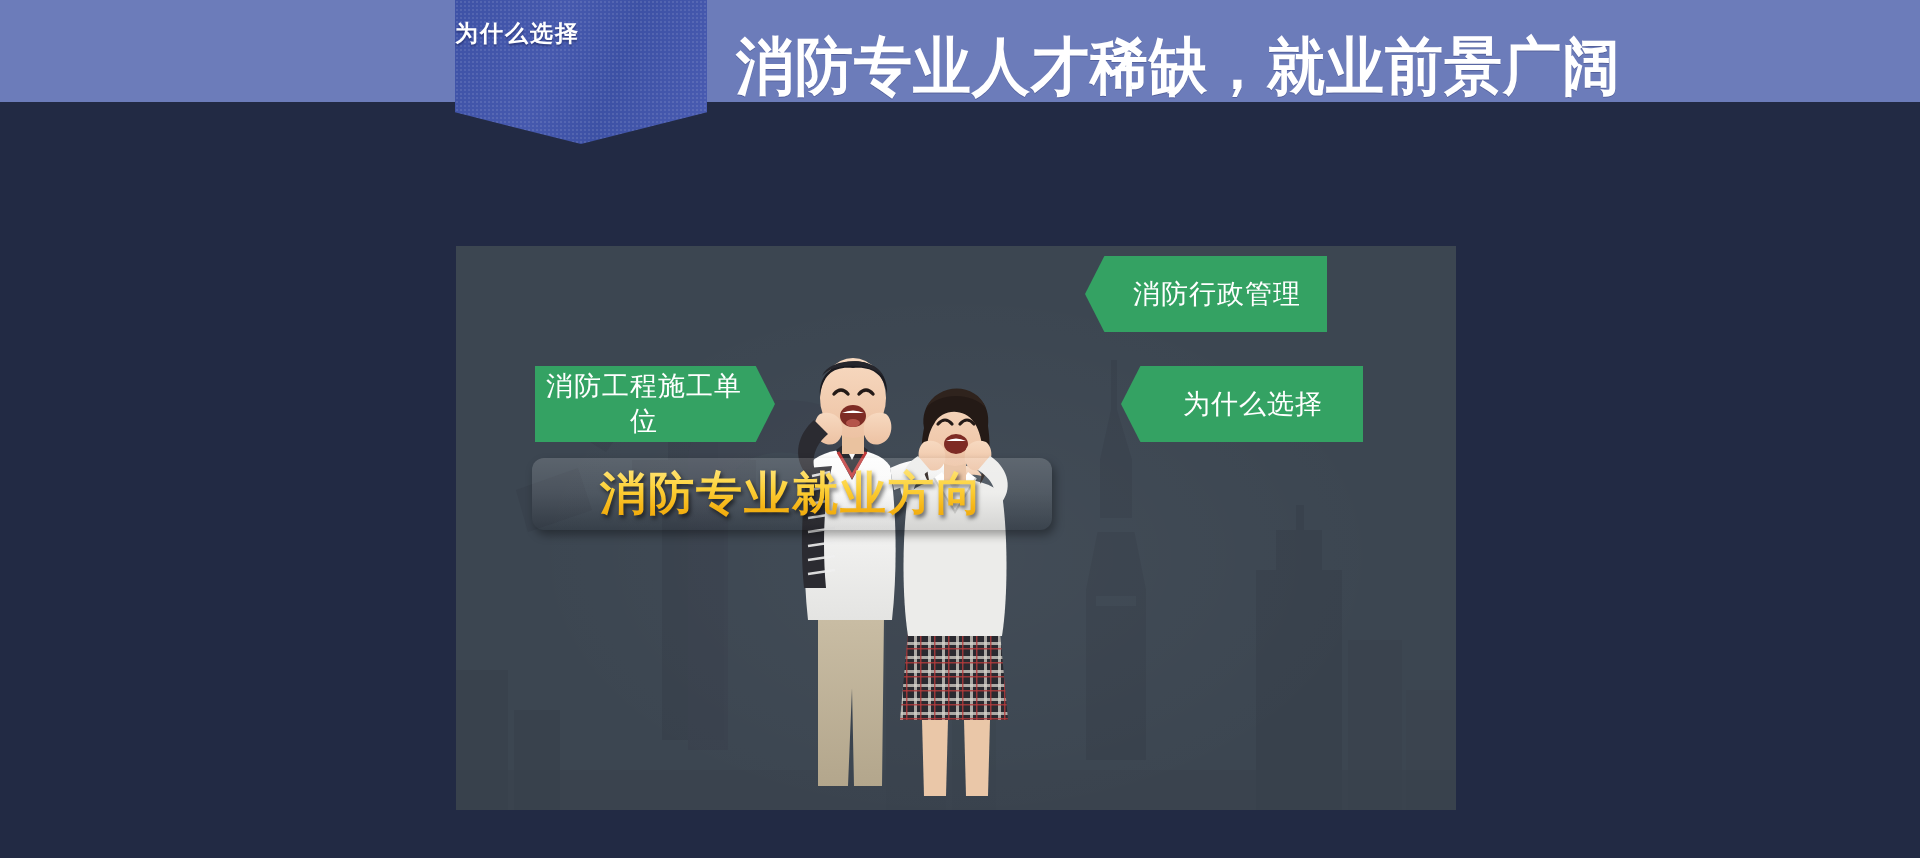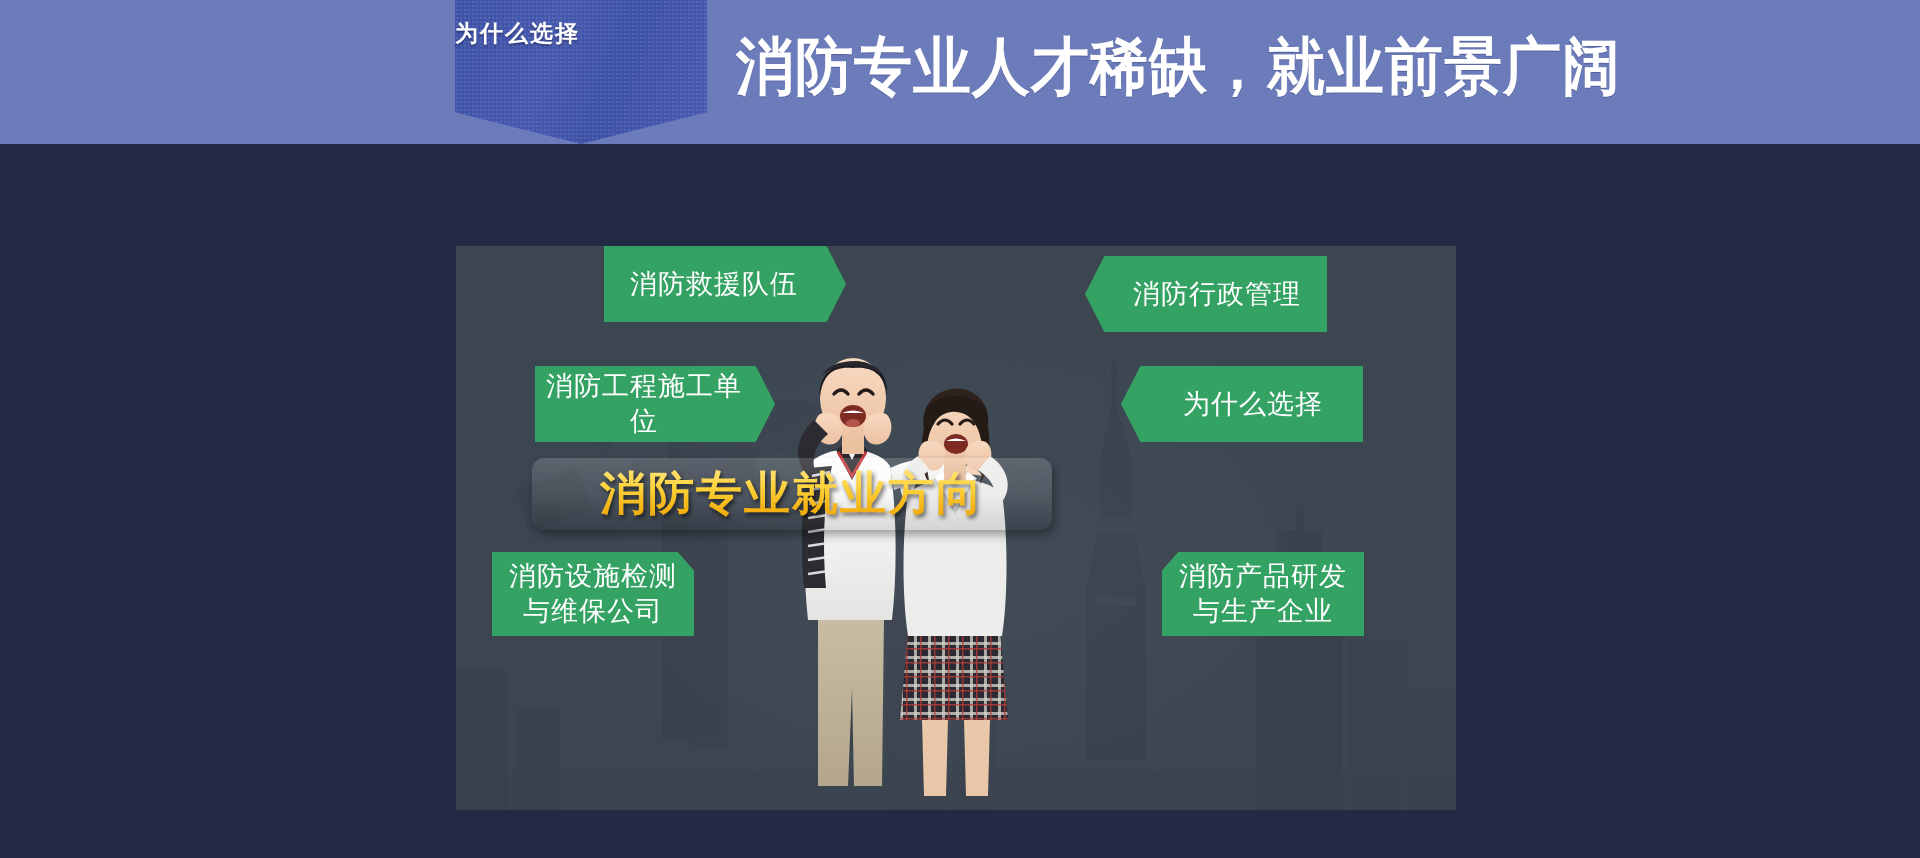--- a/index.html
+++ b/index.html
@@ -5,21 +5,21 @@
   * { margin:0; padding:0; box-sizing:border-box; }
   html,body { width:1920px; height:858px; overflow:hidden; }
   body {
     background:#222a44;
     font-family:"DejaVu Sans","Liberation Sans",sans-serif;
     position:relative;
   }
 
   
   .topbar{
-    position:absolute; left:0; top:0; width:1920px; height:144px;
+    position:absolute; left:0; top:0; width:1920px; height:102px;
     background:#6c7cba;
     overflow:visible;
   }
   .headline{
     position:absolute; left:736px; top:25px;
     font-size:58px; font-weight:bold; color:#ffffff;
     letter-spacing:1px; white-space:nowrap;
     font-family:"DejaVu Sans","Liberation Sans",sans-serif;
     text-shadow:0 1px 0 rgba(40,50,100,.35);
     transform:scaleY(1.08); transform-origin:left top;
@@ -262,48 +262,33 @@
     <ellipse cx="200" cy="128" rx="12" ry="10" fill="#7e2b24"></ellipse>
     <path d="M190 125 Q200 120 210 125 Z" fill="#ffffff"></path>
 
     <path d="M168 126 C160 132, 160 150, 174 154 C184 157, 191 148, 189 137 C188 128, 178 122, 168 126 Z" fill="url(#skin)"></path>
     <path d="M230 126 C238 132, 238 150, 224 154 C214 157, 207 148, 209 137 C210 128, 220 122, 230 126 Z" fill="url(#skin)"></path>
 
     <path d="M150 186 C138 170, 146 150, 162 140 L174 154 C162 162, 154 172, 158 188 Z" fill="#ececea"></path>
     <path d="M246 186 C258 170, 250 150, 234 140 L222 154 C234 162, 242 172, 238 188 Z" fill="#ececea"></path>
   </svg>
 
-  <div class="tag point-right" id="tag-rescue">
-    <span>消防救援队伍</span>
-  </div>
 
   <div class="tag point-left" id="tag-admin">
     <span>消防行政管理</span>
   </div>
 
   <div class="tag point-right" id="tag-engineer">
     <span>消防工程施工单位</span>
   </div>
 
   <div class="tag point-left" id="tag-design">
     <span>为什么选择</span>
   </div>
 
-  <div class="tag cut-tr" id="tag-inspect">
-    <span>
-      <span>消防设施检测</span><br>
-      <span>与维保公司</span>
-    </span>
-  </div>
-
-  <div class="tag cut-tl" id="tag-product">
-    <span>
-      <span>消防产品研发</span><br>
-      <span>与生产企业</span>
-    </span>
-  </div>
+
 
   <div class="center-banner"></div>
   <div class="center-banner-title">消防专业就业方向</div>
 
 </div>
 
 <div class="bottom-strip"></div>
 
 </body></html>

